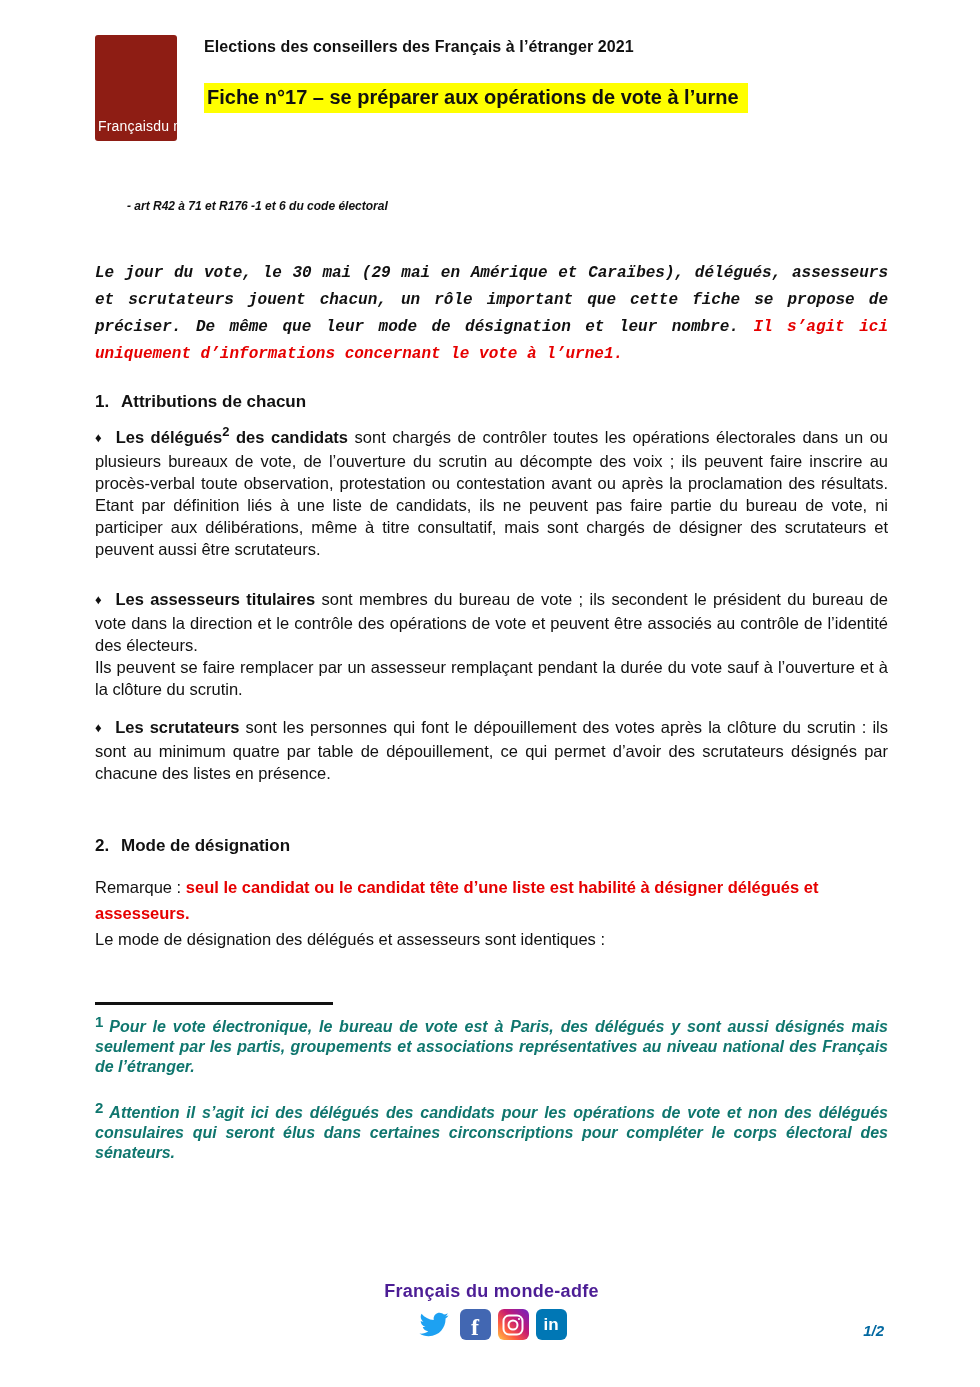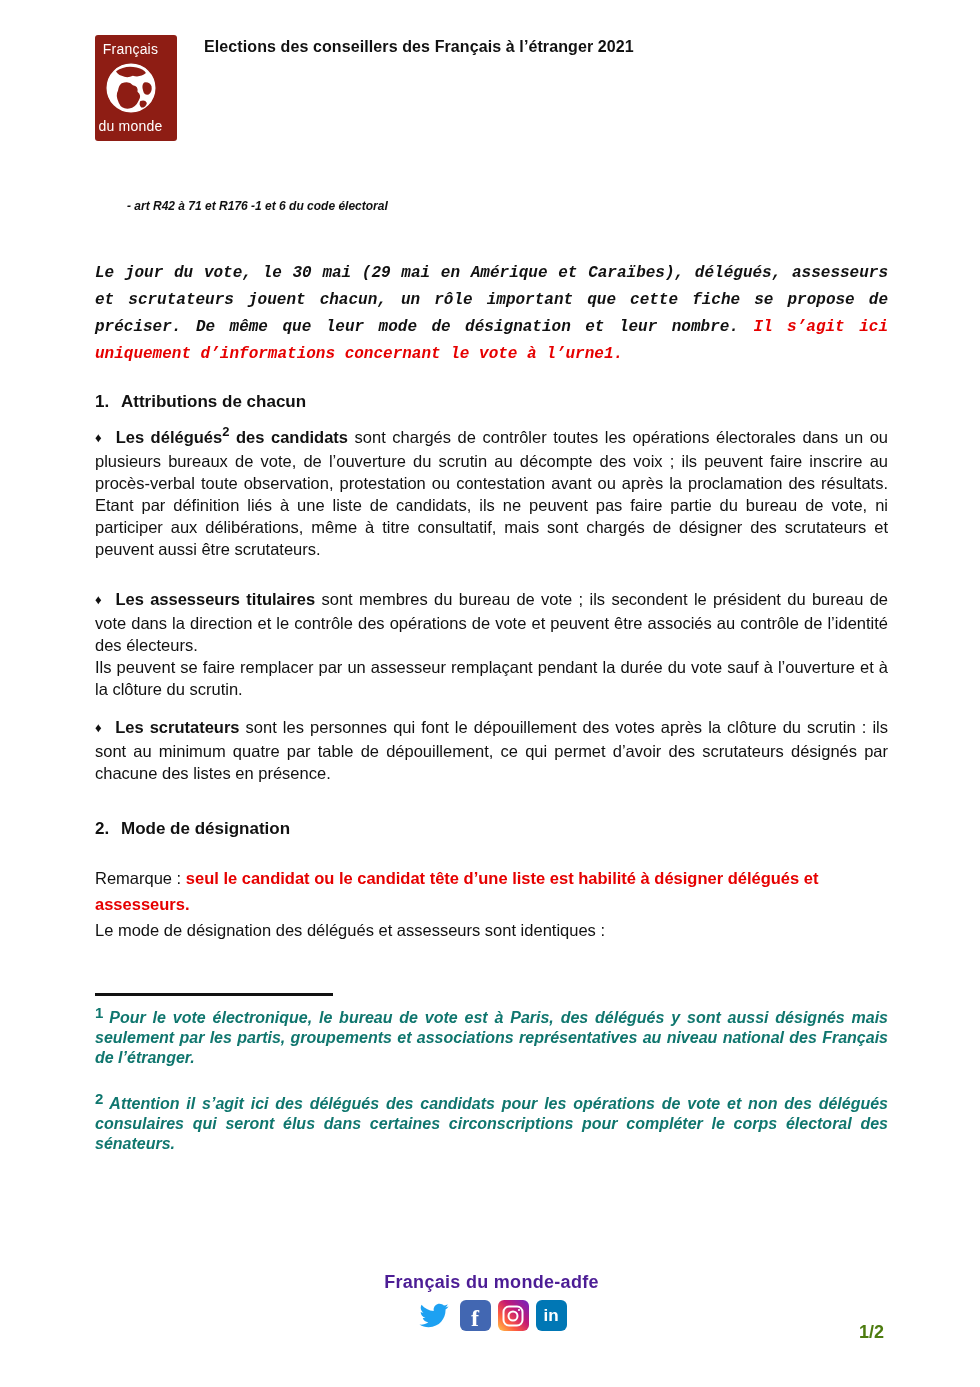--- a/index.html
+++ b/index.html
@@ -16,21 +16,21 @@
   }
   .content { padding: 35px 92px 0 95px; }
 
   
   .header { display: flex; align-items: flex-start; }
   .logo-box {
     width: 82px; height: 106px;
     background: #8e1d14;
     border-radius: 3px;
     color: #ffffff;
-    display: flex; flex-direction: column; align-items: center; justify-content: space-between;
+    display: flex; flex-direction: row; align-items: flex-end; justify-content: space-between;
     padding: 6px 14px 7px 3px;
     flex-shrink: 0;
   }
   .logo-text { font-size: 14px; letter-spacing: 0.2px; white-space: nowrap; }
   .logo-globe { width: 56px; height: 56px; margin: 1px 0; }
   .header-titles { margin-left: 27px; padding-top: 3px; }
   .doc-title {
     font-size: 16px; font-weight: bold; color: #111111;
     letter-spacing: 0.1px;
   }
@@ -61,22 +61,22 @@
   .bullet-para {
     font-size: 16.5px; line-height: 22px; text-align: justify;
     color: #111111; font-weight: 500;
   }
   .bullet-para .marker { font-size: 13px; margin-right: 12px; position: relative; top: -1px; }
   .bullet-para b { font-weight: bold; }
   .sup2 { font-weight: bold; font-size: 13px; position: relative; top: -7px; }
   .mt-b1 { margin-top: 14px; }
   .mt-b2 { margin-top: 28px; }
   .mt-b3 { margin-top: 16px; }
-  .mt-s2 { margin-top: 35px; }
-  .remark { margin-top: 26px; font-size: 16.5px; line-height: 26px; color: #111111; font-weight: 500; }
+  .mt-s2 { margin-top: 52px; }
+  .remark { margin-top: 18px; font-size: 16.5px; line-height: 26px; color: #111111; font-weight: 500; }
 
   
   .footnote-rule {
     margin-top: 50px;
     width: 238px; border: 0; border-top: 3px solid #111111;
   }
   .footnote {
     font-style: italic; font-weight: 600; font-size: 16px; line-height: 20px;
     text-align: justify; color: #0f766e;
   }
@@ -95,21 +95,21 @@
     width: 31px; height: 31px; border-radius: 6px;
     display: flex; align-items: center; justify-content: center;
     color: #ffffff; cursor: pointer;
   }
   .fb { background: #4267b2; font-weight: bold; font-size: 24px; font-family: "Liberation Serif", serif; padding-top: 6px; }
   .li { background: #0077b5; font-weight: bold; font-size: 17px; }
   .insta { background: linear-gradient(45deg, #ffc748 0%, #fe5c40 30%, #c21975 60%, #7024c4 100%); }
   .tw { width: 36px; height: 31px; display: flex; align-items: center; cursor: pointer; }
   .page-num {
     position: absolute; top: 1322px; right: 96px;
-    font-size: 18px; font-weight: bold; color: #4d7c0f;
+    font-size: 15px; font-weight: bold; color: #0369a1; font-style: italic;
   }
 </style>
 </head>
 <body>
 
 <div class="page">
   <div class="content">
 
     <div class="header">
       <div class="logo-box">
@@ -119,20 +119,23 @@
           <path d="M14 12 q10 -7 22 -4 q8 2 10 6 q-6 5 -14 3 q-6 3 -12 0 q-5 -2 -6 -5z" fill="#8e1d14"></path>
           <path d="M20 25 q8 -3 12 2 q6 1 5 7 q5 4 1 10 q-3 7 -10 8 q-8 1 -11 -6 q-4 -8 -1 -13 q1 -6 4 -8z" fill="#8e1d14"></path>
           <path d="M44 24 q6 -1 8 4 q1 6 -3 9 q-5 1 -6 -4 q-2 -6 1 -9z" fill="#8e1d14"></path>
           <path d="M40 44 q5 -2 7 2 q-1 5 -6 5 q-3 -3 -1 -7z" fill="#8e1d14"></path>
           <circle cx="30" cy="30" r="27" fill="none" stroke="#8e1d14" stroke-width="1.5"></circle>
         </svg>
         <span class="logo-text">du monde</span>
       </div>
       <div class="header-titles">
         <div class="doc-title">Elections des conseillers des Français à l’étranger 2021</div>
+        <div class="doc-subtitle-wrap">
+          <span class="doc-subtitle">Fiche n°17 – se préparer aux opérations de vote à l’urne</span>
+        </div>
       </div>
     </div>
 
     <div class="ref-line">- art R42 à 71 et R176 -1 et 6 du code électoral</div>
 
     <p class="intro"><span>Le jour du vote, le 30 mai (29 mai en Amérique et Caraïbes), délégués, assesseurs et scrutateurs jouent chacun, un rôle important que cette fiche se propose de préciser. De même que leur mode de désignation et leur nombre. </span><span class="red-strong">Il s’agit ici uniquement d’informations concernant le vote à l’urne1.</span></p>
 
     <div class="section-heading"><span class="num">1.</span><span>Attributions de chacun</span></div>
 
     <p class="bullet-para mt-b1"><span class="marker">♦</span><b>Les délégués</b><span class="sup2">2</span><b> des candidats</b><span> sont chargés de contrôler toutes les opérations électorales dans un ou plusieurs bureaux de vote, de l’ouverture du scrutin au décompte des voix ; ils peuvent faire inscrire au procès-verbal toute observation, protestation ou contestation avant ou après la proclamation des résultats. Etant par définition liés à une liste de candidats, ils ne peuvent pas faire partie du bureau de vote, ni participer aux délibérations, même à titre consultatif, mais sont chargés de désigner des scrutateurs et peuvent aussi être scrutateurs.</span></p>

